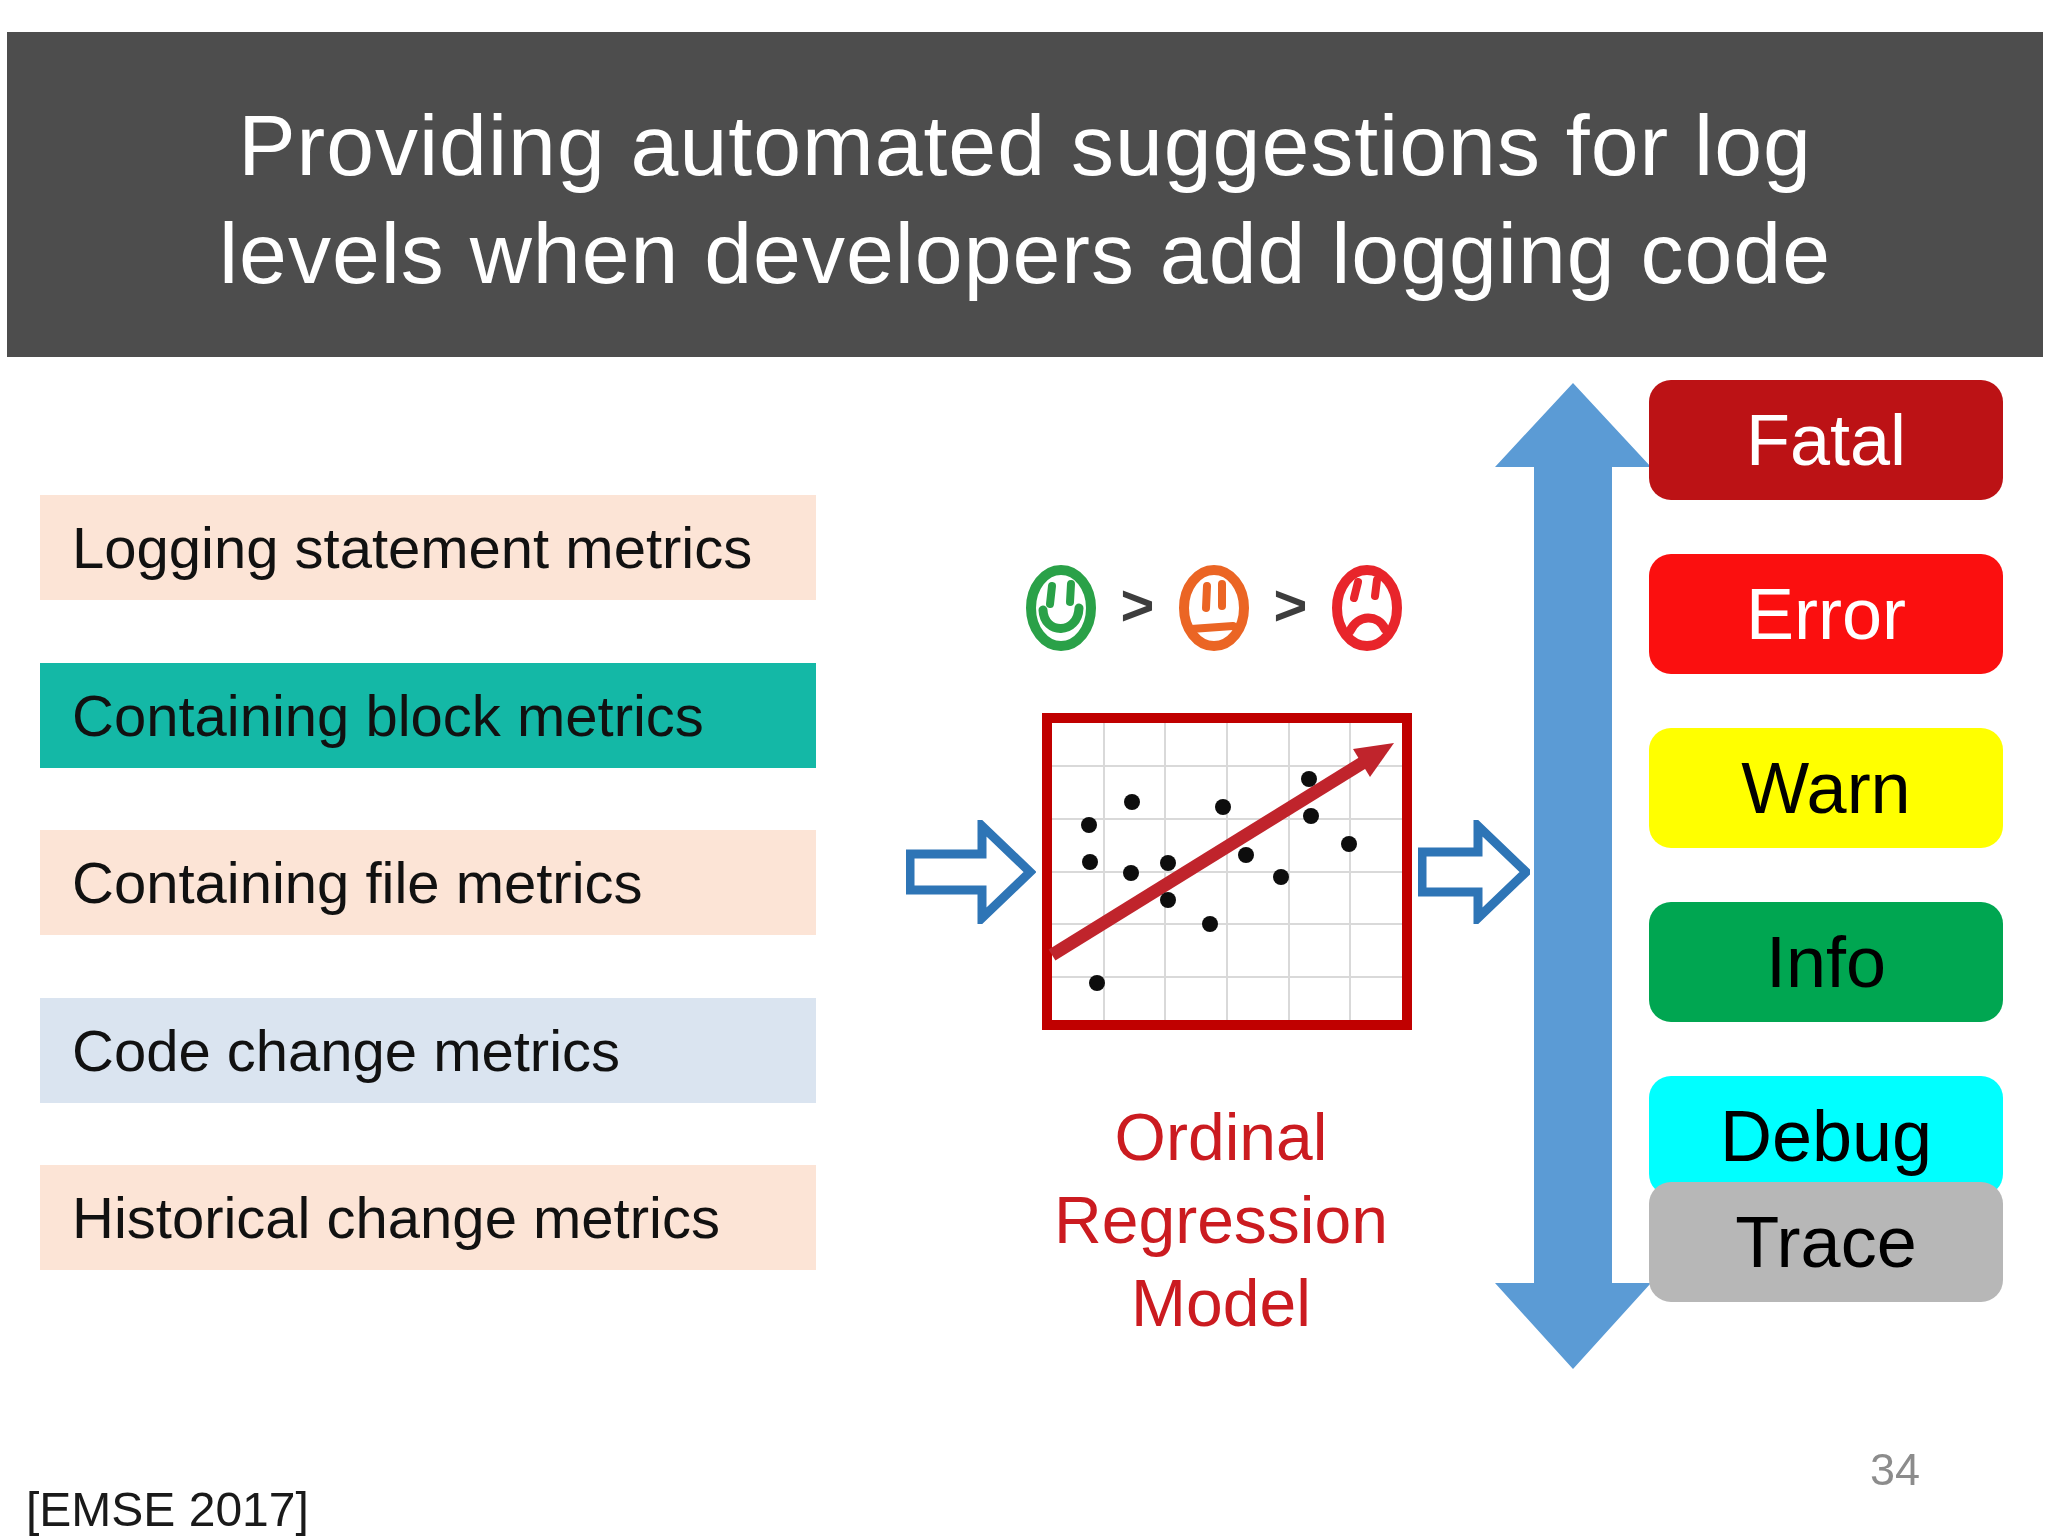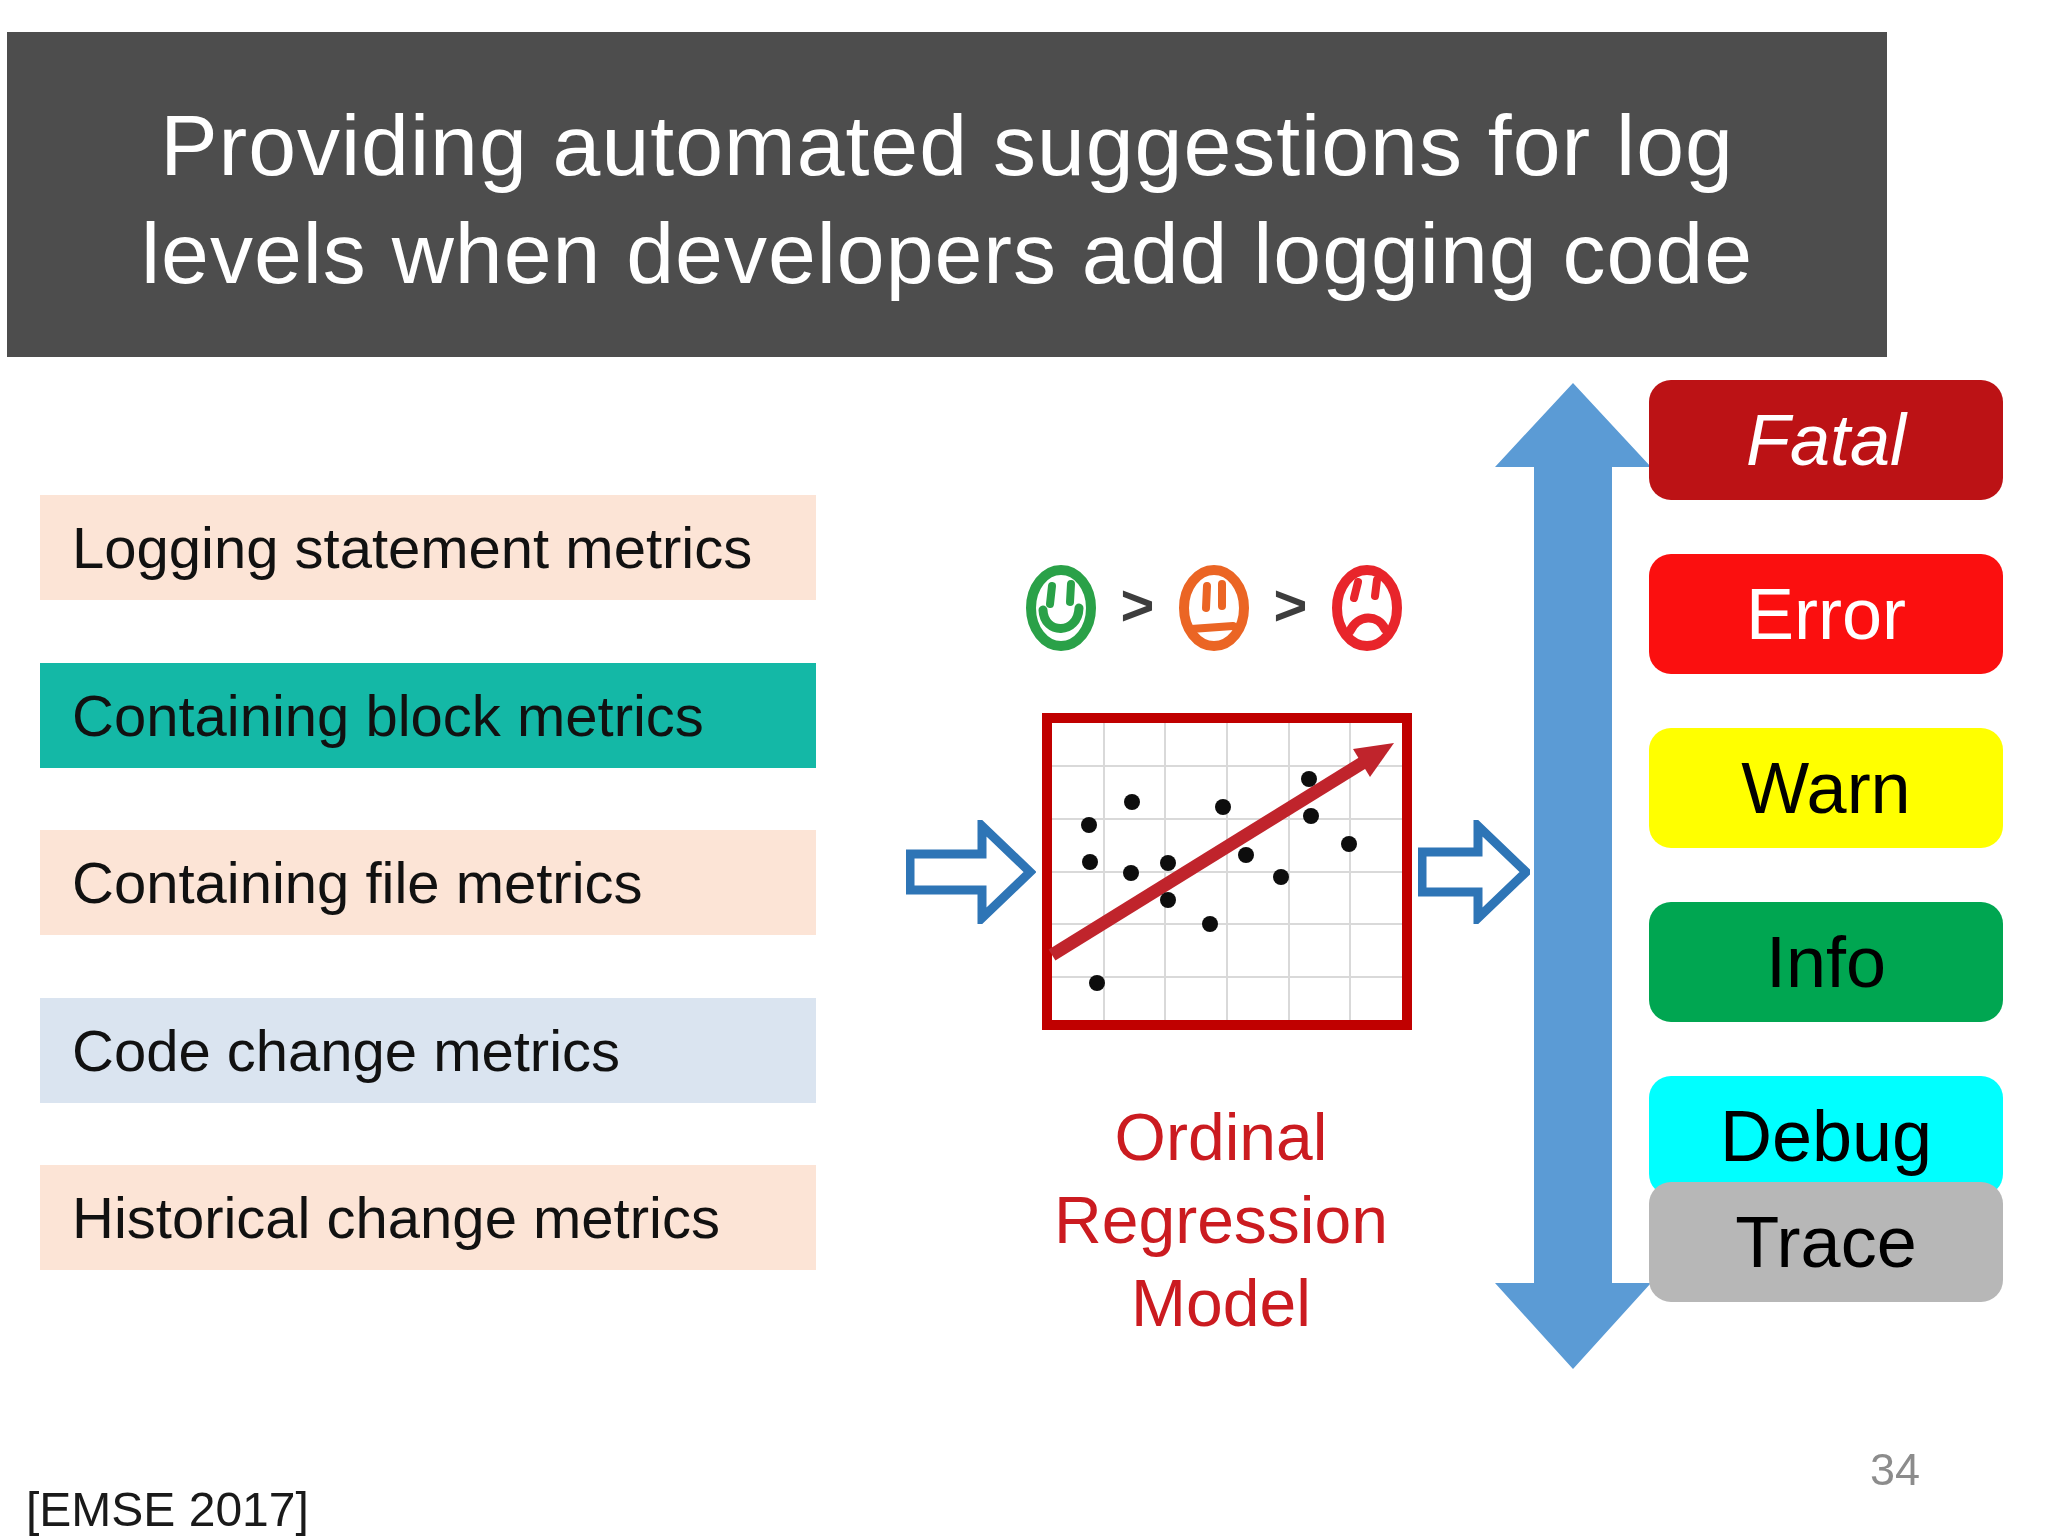--- a/index.html
+++ b/index.html
@@ -4,21 +4,21 @@
 <style>
   html,body { margin:0; padding:0; background:#ffffff; }
   .slide {
     position:relative; width:2048px; height:1536px; overflow:hidden;
     background:#ffffff; font-family:"Liberation Sans", sans-serif;
   }
   .abs { position:absolute; }
 
   
   .title-bar {
-    left:7px; top:32px; width:1880px; height:325px; background:#4d4d4d;
+    left:7px; top:32px; width:2036px; height:325px; background:#4d4d4d;
     display:flex; flex-direction:column; justify-content:center; align-items:center;
     padding-top:8px; box-sizing:border-box;
   }
   .title-line {
     color:#ffffff; font-size:86px; line-height:108px; white-space:nowrap;
     letter-spacing:1px; font-weight:400;
   }
 
   
   .metric-box {
@@ -150,21 +150,21 @@
   <div class="abs model-label" style="color: rgb(203, 27, 32);">
     <div>Ordinal</div>
     <div>Regression</div>
     <div>Model</div>
   </div>
 
   <svg class="abs" style="left:1495px; top:381px" width="156" height="990" viewBox="0 0 156 990">
     <polygon points="78,2 156,86 117,86 117,902 156,902 78,988 0,902 39,902 39,86 0,86" fill="#5b9bd5"></polygon>
   </svg>
 
-  <div class="abs level-badge" style="top: 380px; background: rgb(188, 18, 21); color: rgb(255, 255, 255); font-style: italic;">
+  <div class="abs level-badge" style="top: 380px; background: rgb(188, 18, 21); color: rgb(255, 255, 255);">
     <span>Fatal</span>
   </div>
   <div class="abs level-badge" style="top: 554px; background: rgb(251, 15, 15); color: rgb(255, 255, 255);">
     <span>Error</span>
   </div>
   <div class="abs level-badge" style="top: 728px; background: rgb(255, 255, 0); color: rgb(0, 0, 0);">
     <span>Warn</span>
   </div>
   <div class="abs level-badge" style="top: 902px; background: rgb(0, 166, 81); color: rgb(0, 0, 0);">
     <span>Info</span>

